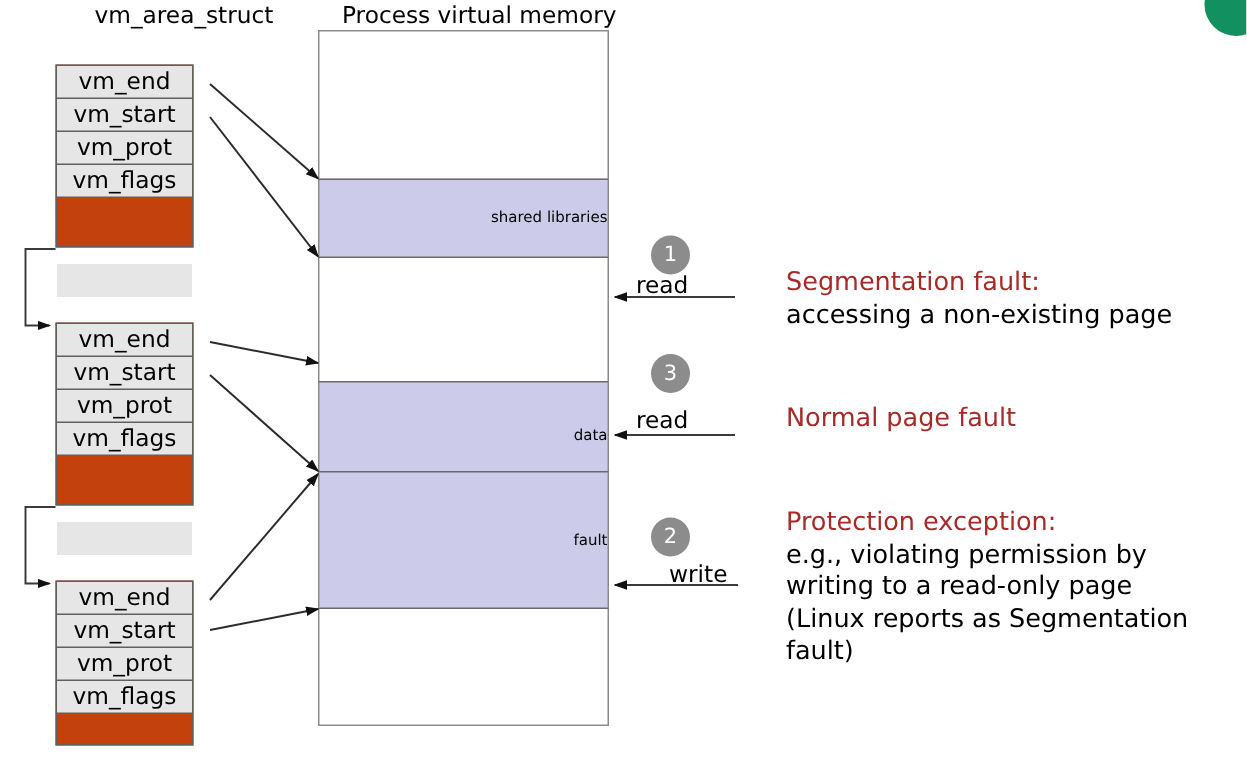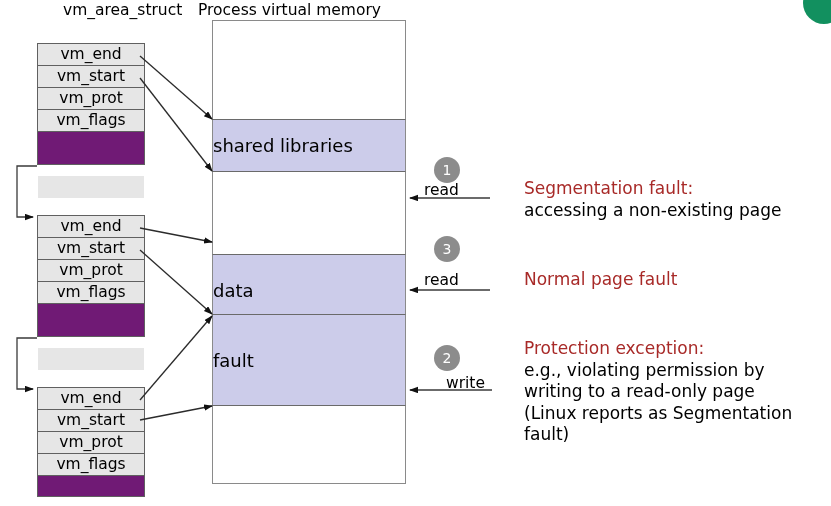--- a/index.html
+++ b/index.html
@@ -22,23 +22,23 @@
     font-size: 15.5px;
     color: #000000;
     white-space: nowrap;
     line-height: 1.05;
   }
 
   
   .vma {
     position: absolute;
     left: 37px;
-    width: 108px;
+    width: 92px;
     border: 1px solid #606060;
-    background: #701a75;
+    background: #c2410c;
     box-sizing: border-box;
   }
   .vma .row {
     height: 22px;
     border-bottom: 1px solid #606060;
     box-sizing: border-box;
     text-align: center;
     font-size: 15.5px;
     color: #000;
     line-height: 21px;
@@ -59,25 +59,25 @@
   .seg {
     position: absolute;
     left: 212px;
     width: 194px;
     box-sizing: border-box;
     background: #ccccea;
     border-top: 1px solid #6a6a6a;
     border-bottom: 1px solid #6a6a6a;
     border-left: 1px solid #8a8a8a;
     border-right: 1px solid #8a8a8a;
-    font-size: 18px;
+    font-size: 10px;
     color: #000;
     display: flex;
     align-items: center;
-    justify-content: flex-start;
+    justify-content: flex-end;
   }
 
   
   .badge {
     position: absolute;
     width: 26px;
     height: 26px;
     border-radius: 50%;
     background: #8c8c8c;
     color: #ffffff;
@@ -119,21 +119,21 @@
     pointer-events: none;
   }
 </style>
 </head>
 <body>
 
 <div id="canvas">
 
   <div class="lbl" style="left:18px; top:2px;margin-left:45px;">vm_area_struct</div>
 
-  <div class="lbl" style="left:198px; top:2px;">Process virtual memory</div>
+  <div class="lbl" style="left:228px; top:2px;">Process virtual memory</div>
 
   <div class="vma" style="top:43px; height:122px;">
     <div class="row">vm_end</div>
     <div class="row">vm_start</div>
     <div class="row">vm_prot</div>
     <div class="row">vm_flags</div>
     <div class="row blank last"></div>
   </div>
 
   <div class="vma" style="top:215px; height:122px;">

